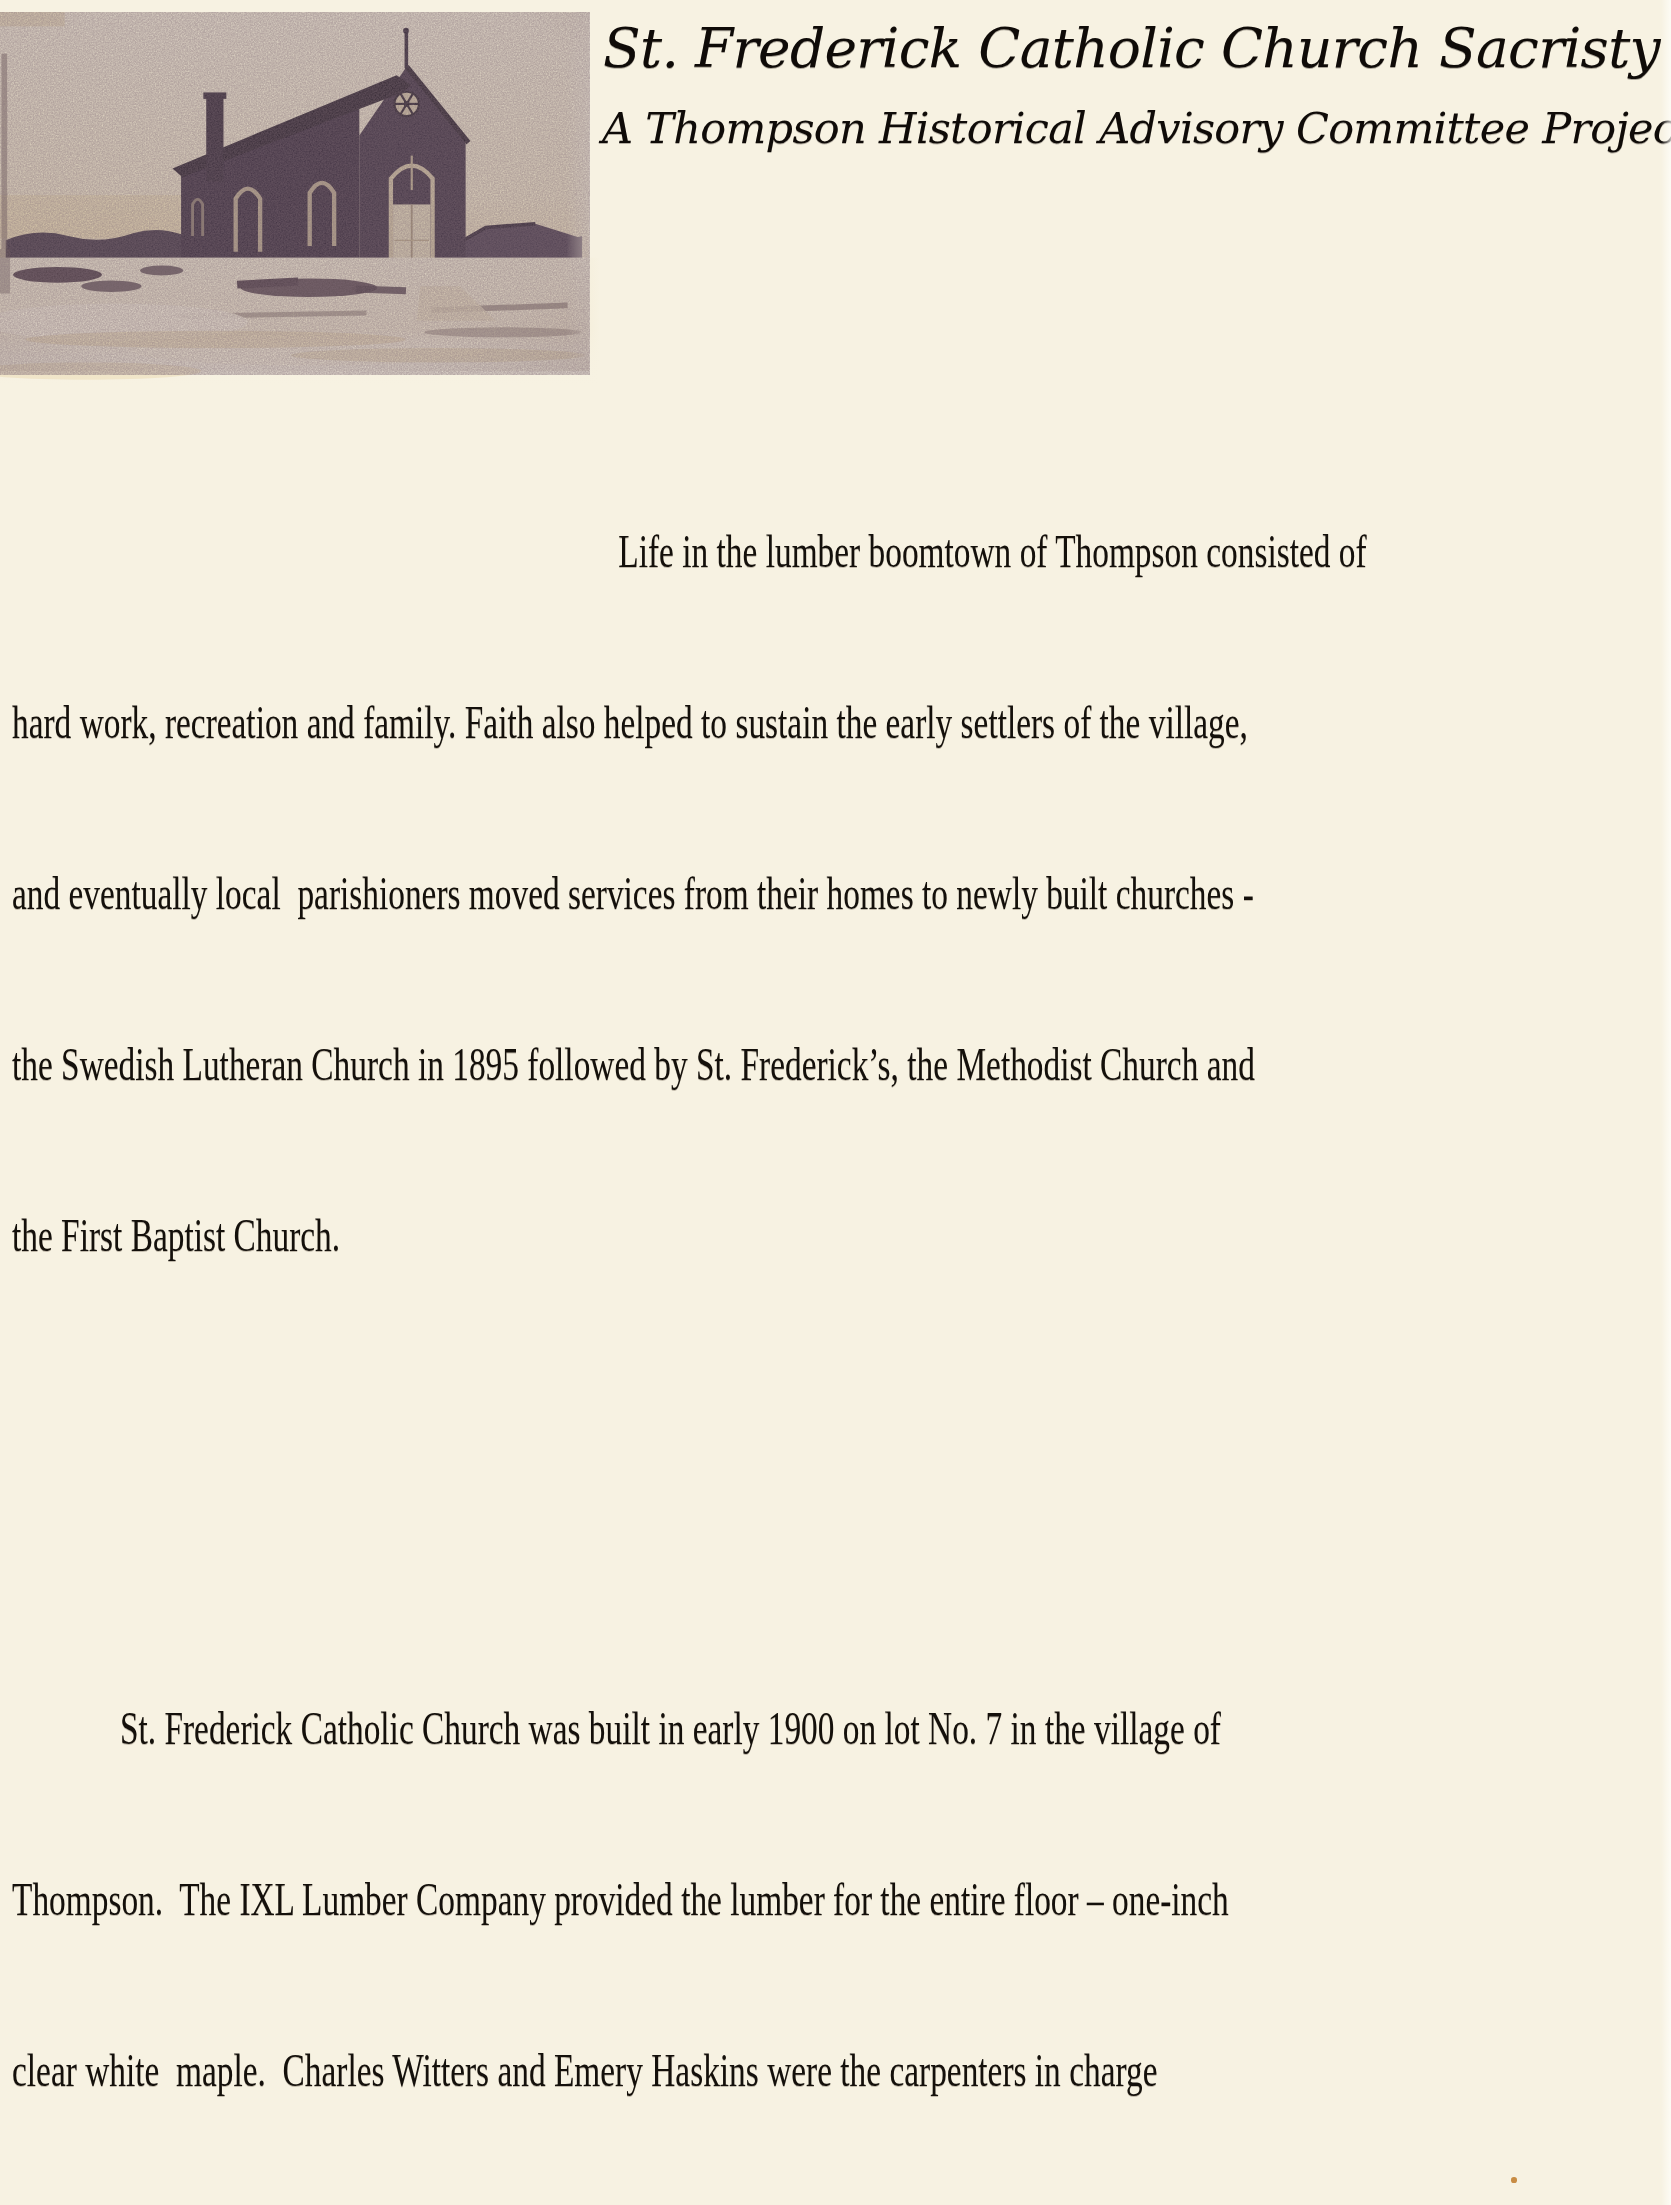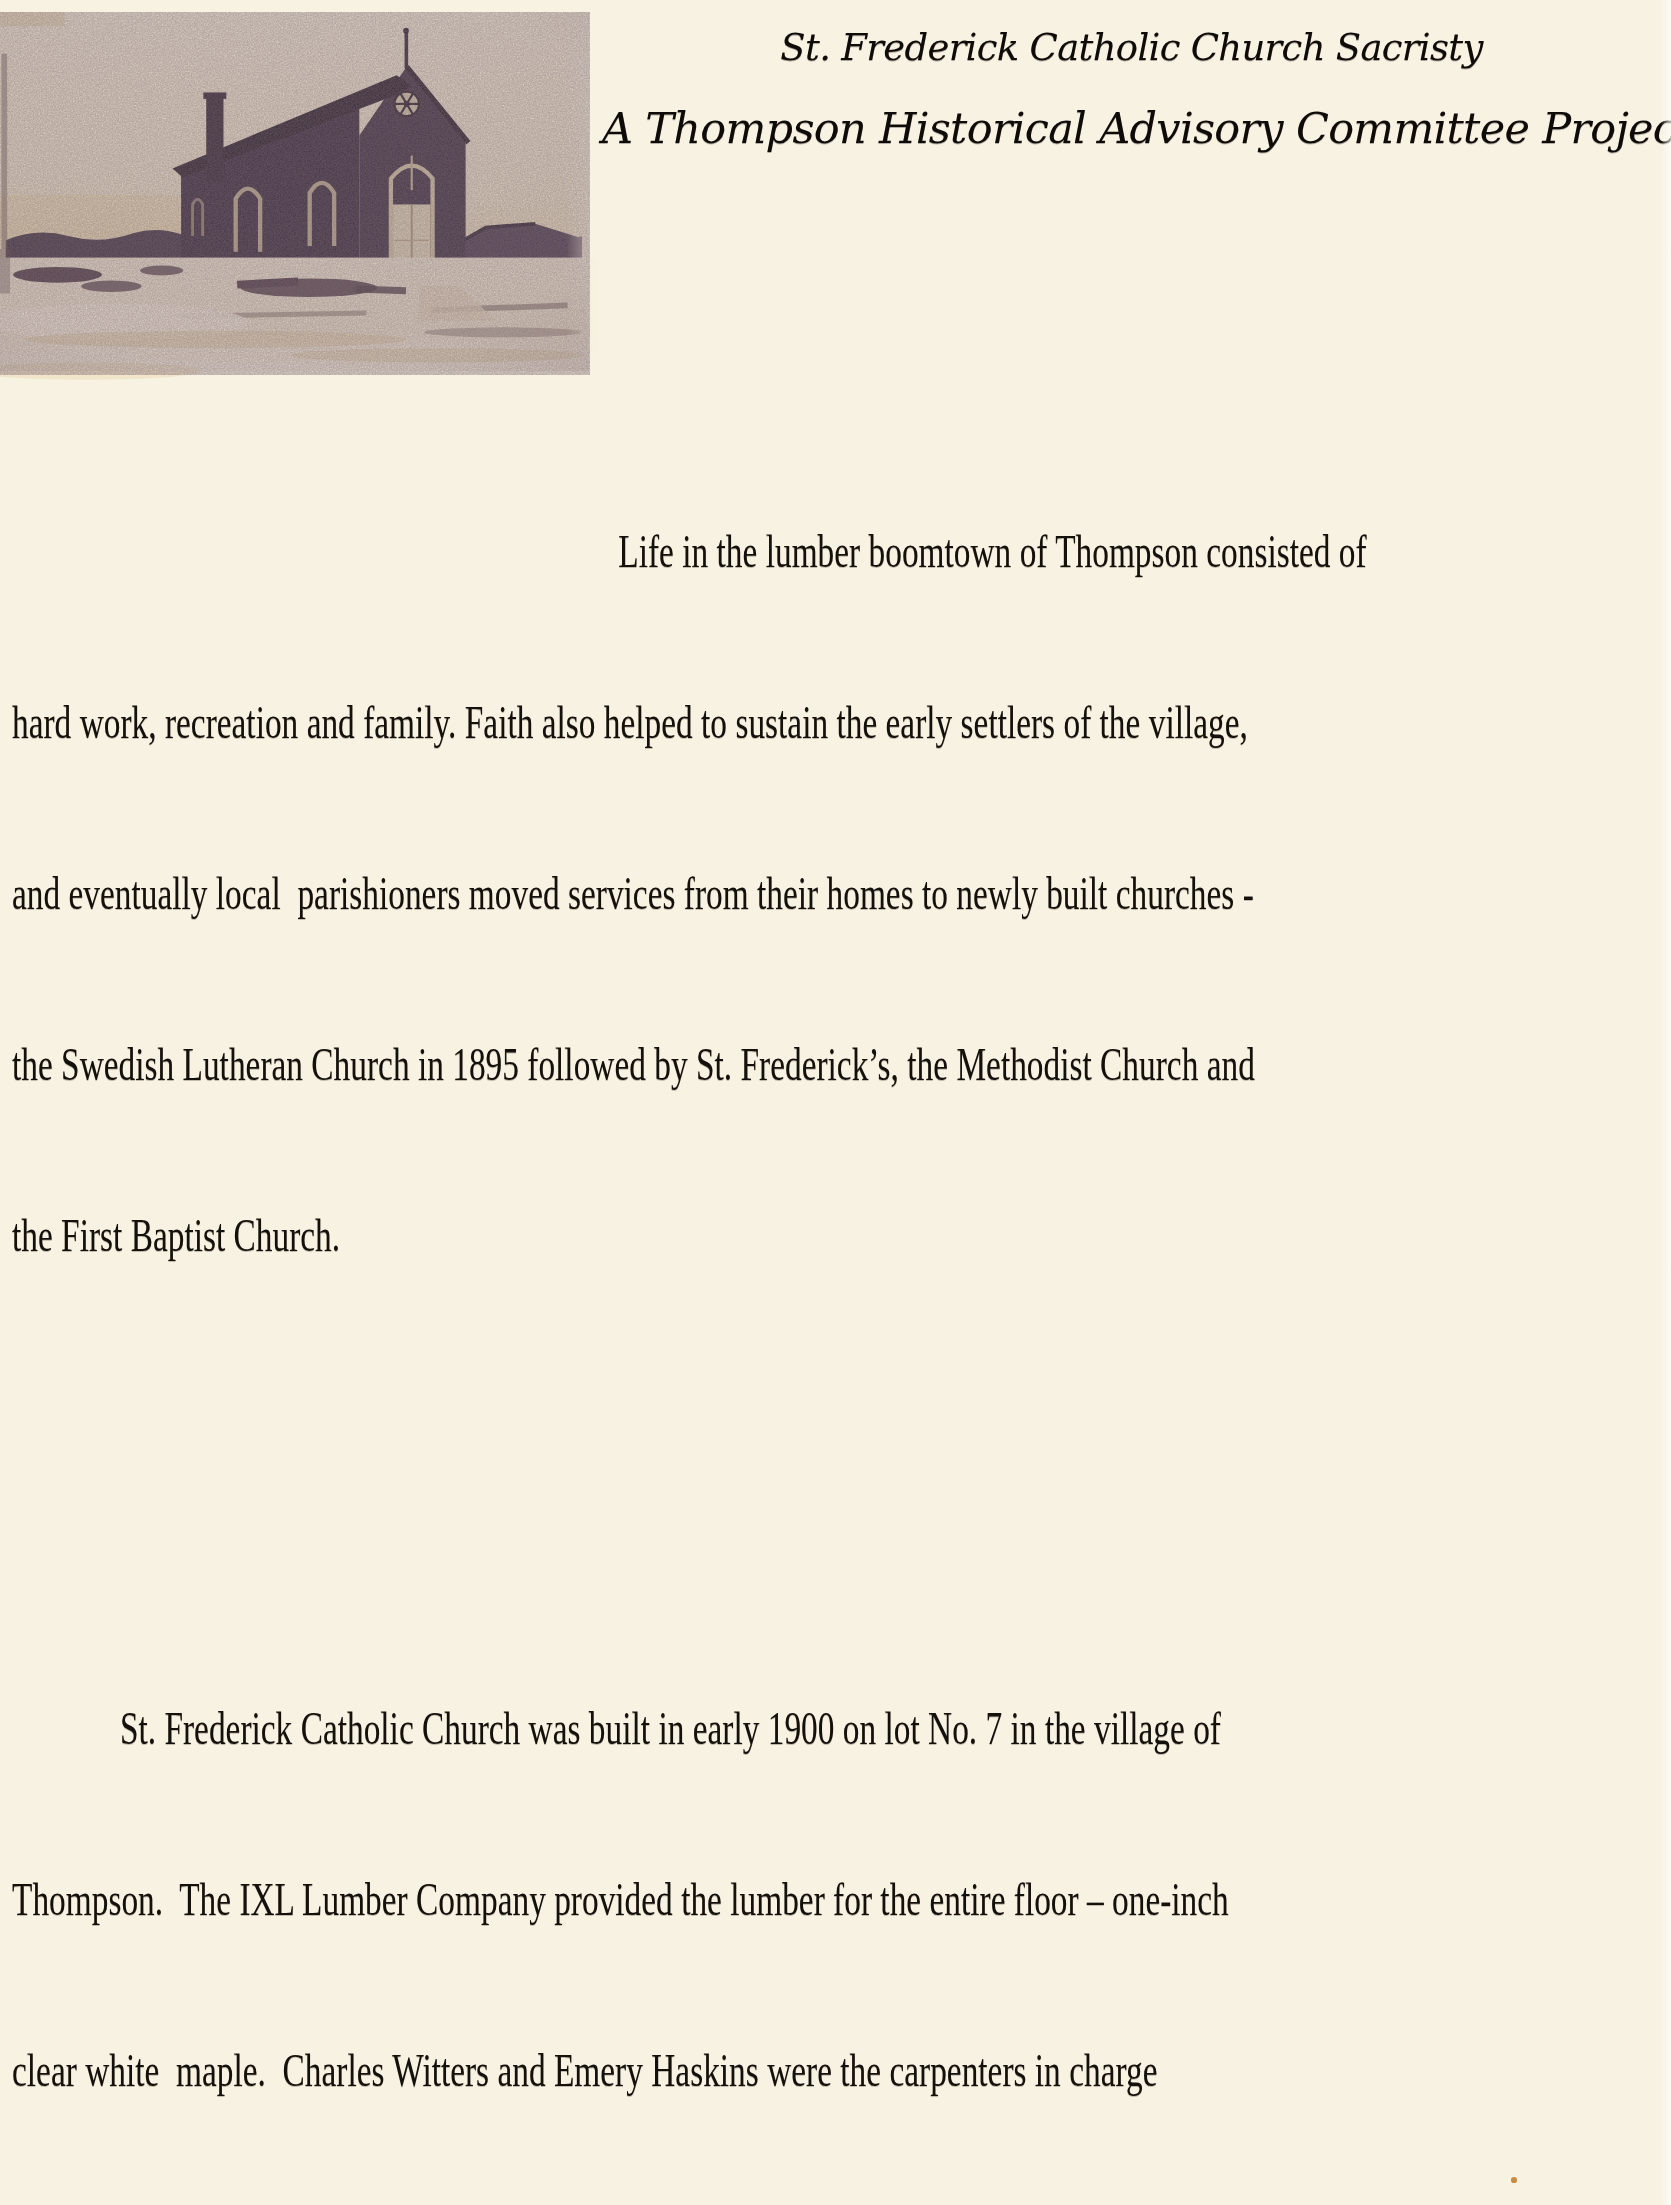--- a/index.html
+++ b/index.html
@@ -16,21 +16,21 @@
     width:600px; height:377px;
   }
   
   .title-block {
     position:absolute; left:602px; top:4.3px; width:1059px;
     text-align:center; color:#0f0b08;
     font-family:"DejaVu Serif","Liberation Serif",serif;
     font-style:italic; white-space:nowrap;
   }
   .title-line1 {
-    font-size:37px; line-height:88px; letter-spacing:-0.7px;
+    font-size:55px; line-height:88px; letter-spacing:-0.7px;
     font-weight:500;
     text-shadow:0 0.7px 0 rgba(30,20,15,.35);
   }
   .title-line2 {
     font-size:43px; line-height:73px; letter-spacing:-0.7px;
     text-shadow:0 0.7px 0 rgba(30,20,15,.3);
   }
   
   .body-text {
     position:absolute; left:11.5px; top:238px;

